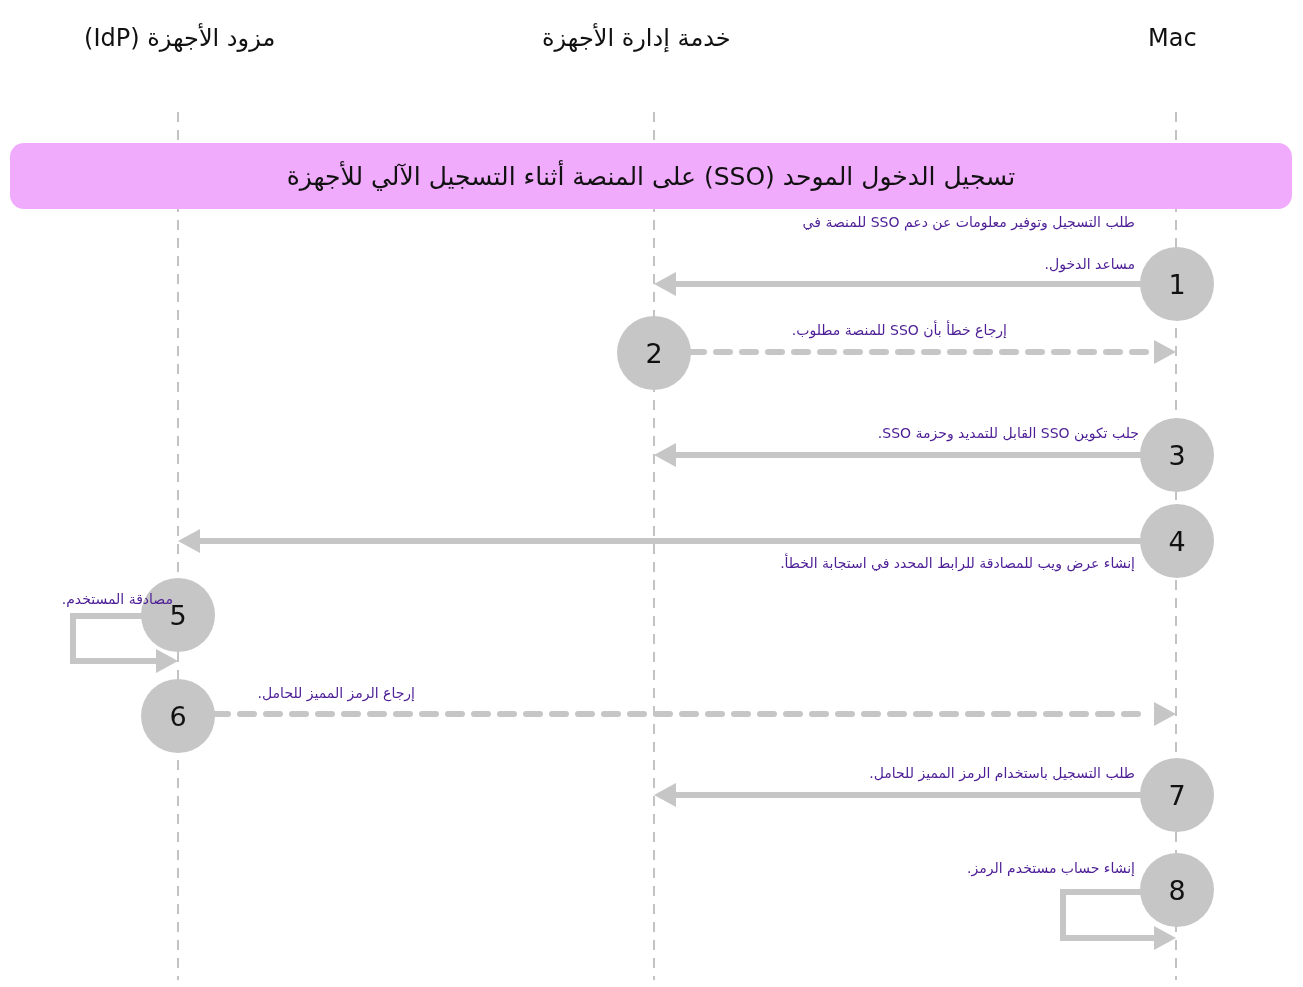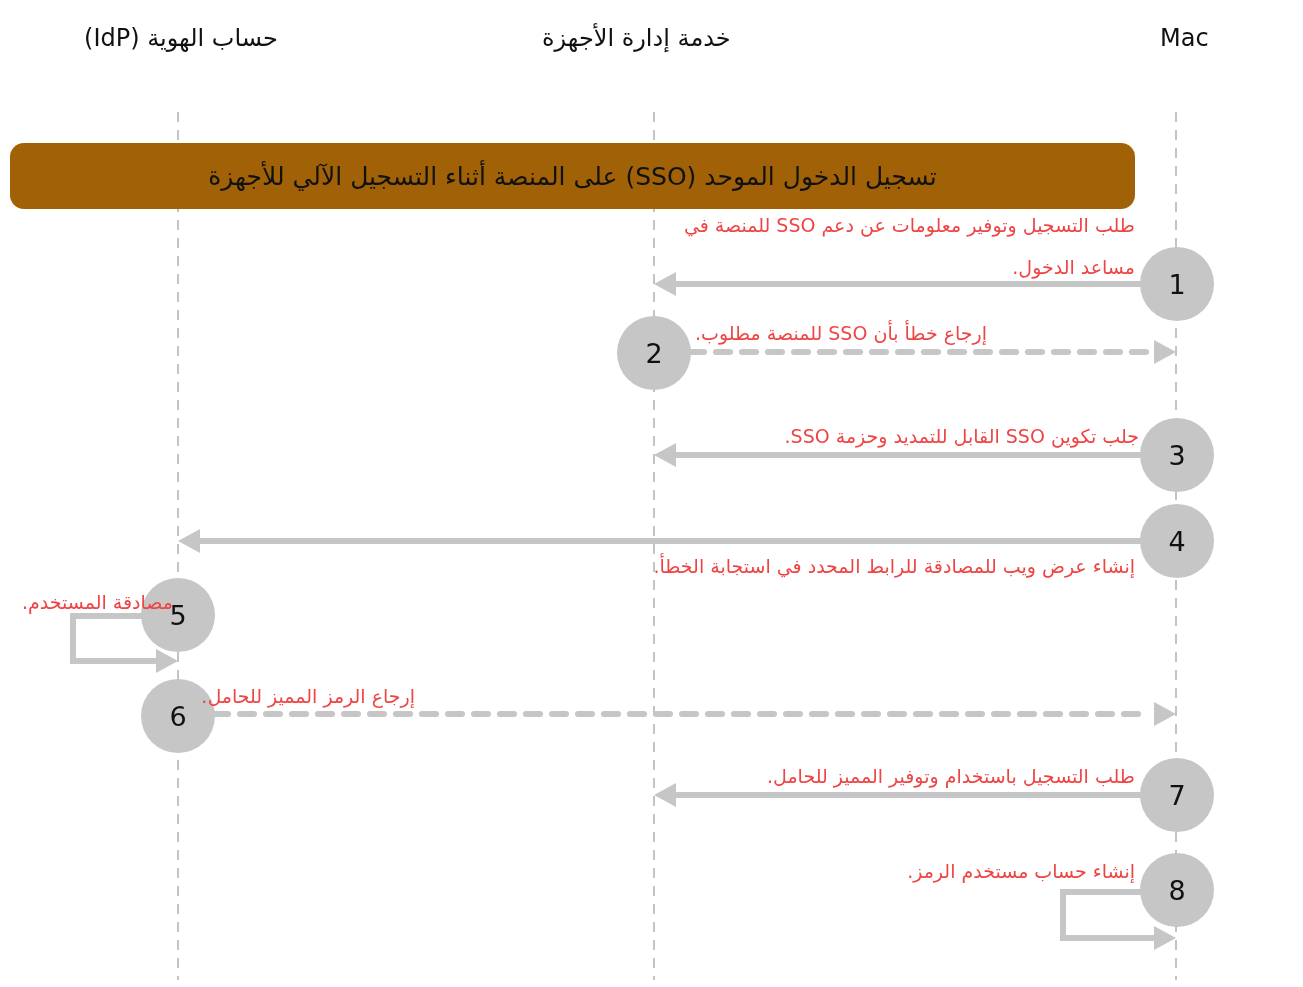--- a/index.html
+++ b/index.html
@@ -1,32 +1,32 @@
 <!DOCTYPE html>
 <html><head>
 <meta charset="utf-8">
 <style>
   html, body { margin:0; padding:0; background:#ffffff; }
   body { width:1303px; height:987px; position:relative; overflow:hidden;
          font-family:"DejaVu Sans", "Liberation Sans", sans-serif; color:#111; }
   .col-title { position:absolute; top:24px; font-size:24px; font-weight:500; white-space:nowrap; }
-  .banner { position:absolute; left:10px; top:143px; width:1125px; height:66px;
-            background:#a16207; border-radius:14px; display:flex; align-items:center; justify-content:center; }
+  .banner { position:absolute; left:10px; top:143px; width:1282px; height:66px;
+            background:#f0abfc; border-radius:14px; display:flex; align-items:center; justify-content:center; }
   .banner span { font-size:25px; direction:rtl; color:#111; }
   svg.lines { position:absolute; left:0; top:0; }
   .step { position:absolute; width:74px; height:74px; border-radius:50%; background:#c6c6c6;
           display:flex; align-items:center; justify-content:center; font-size:27px; color:#111; }
-  .label { position:absolute; font-size:19px; direction:rtl; white-space:nowrap; color:#ef4444; text-align:center; }
+  .label { position:absolute; font-size:14px; direction:rtl; white-space:nowrap; color:#4c1d95; text-align:center; }
 </style>
 </head>
 <body>
 
-<div class="col-title" style="left:84px; direction:rtl;">حساب الهوية (IdP)</div>
+<div class="col-title" style="left:84px; direction:rtl;">مزود الأجهزة (IdP)</div>
 <div class="col-title" style="left:542px; direction:rtl;">خدمة إدارة الأجهزة</div>
-<div class="col-title" style="left:1148px;margin-left:12px;">Mac</div>
+<div class="col-title" style="left:1148px;">Mac</div>
 
 <svg class="lines" width="1303" height="987">
 
   <g stroke="#b0b0b0" stroke-width="1.5" stroke-dasharray="10,8">
     <line x1="178" y1="112" x2="178" y2="980"></line>
     <line x1="654" y1="112" x2="654" y2="980"></line>
     <line x1="1176" y1="112" x2="1176" y2="980"></line>
   </g>
   <g fill="#c6c6c6" stroke="none">
 
@@ -70,19 +70,19 @@
 <div class="step" style="left:617px; top:316px;">2</div>
 <div class="step" style="left:1140px; top:418px;">3</div>
 <div class="step" style="left:1140px; top:504px;">4</div>
 <div class="step" style="left:141px; top:578px;">5</div>
 <div class="step" style="left:141px; top:679px;">6</div>
 <div class="step" style="left:1140px; top:758px;">7</div>
 <div class="step" style="left:1140px; top:853px;">8</div>
 
 <div class="label" style="right:168px; top:214px;">طلب التسجيل وتوفير معلومات عن دعم SSO للمنصة في</div>
 <div class="label" style="right:168px; top:256px;">مساعد الدخول.</div>
-<div class="label" style="right:316px; top:322px;">إرجاع خطأ بأن SSO للمنصة مطلوب.</div>
+<div class="label" style="right:296px; top:322px;">إرجاع خطأ بأن SSO للمنصة مطلوب.</div>
 <div class="label" style="right:164px; top:425px;">جلب تكوين SSO القابل للتمديد وحزمة SSO.</div>
 <div class="label" style="right:168px; top:508px;margin-top:47px;">إنشاء عرض ويب للمصادقة للرابط المحدد في استجابة الخطأ.</div>
 <div class="label" style="right:1130px; top:551px;margin-top:40px;">مصادقة المستخدم.</div>
 <div class="label" style="right:888px; top:685px;">إرجاع الرمز المميز للحامل.</div>
-<div class="label" style="right:168px; top:765px;">طلب التسجيل باستخدام وتوفير المميز للحامل.</div>
+<div class="label" style="right:168px; top:765px;">طلب التسجيل باستخدام الرمز المميز للحامل.</div>
 <div class="label" style="right:168px; top:860px;">إنشاء حساب مستخدم الرمز.</div>
 
 </body></html>

